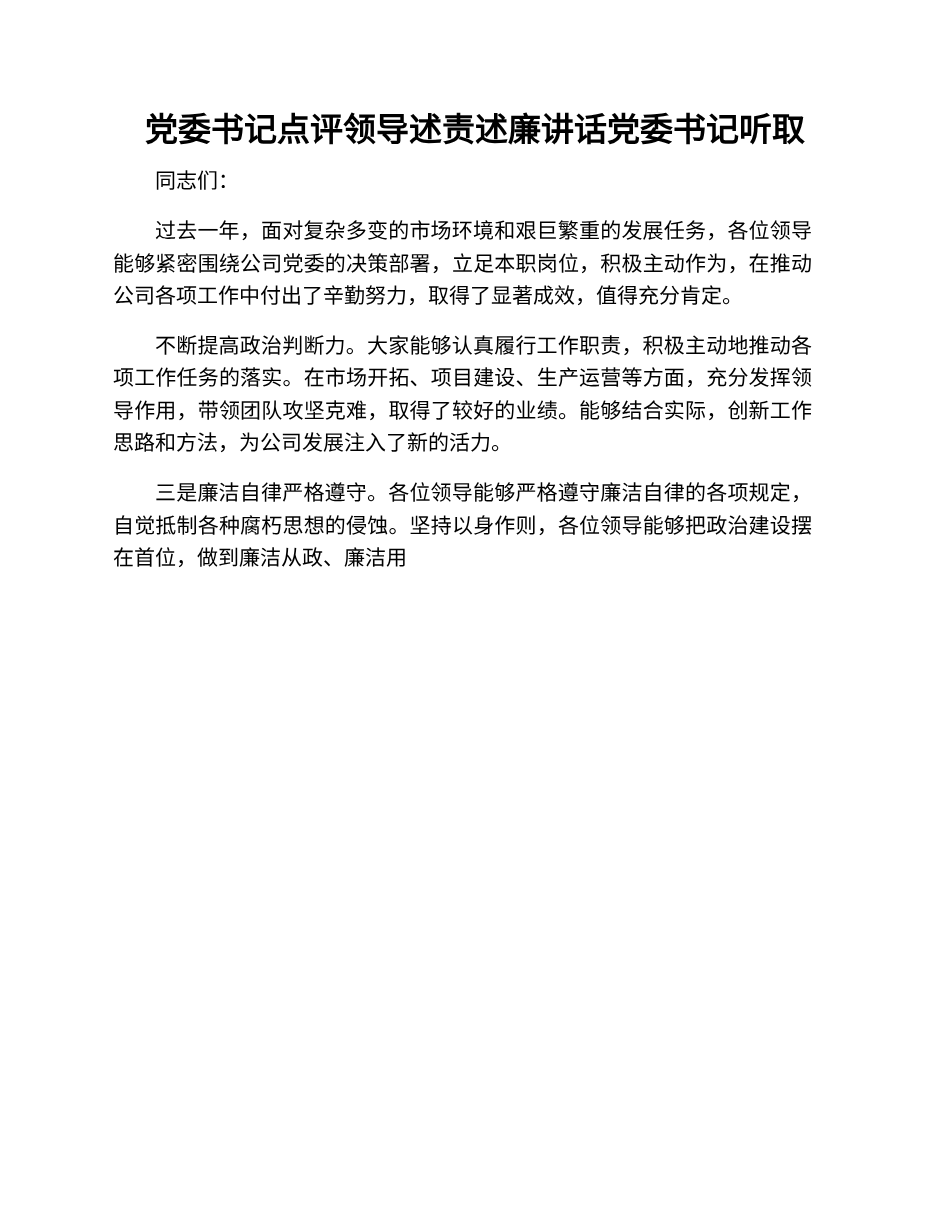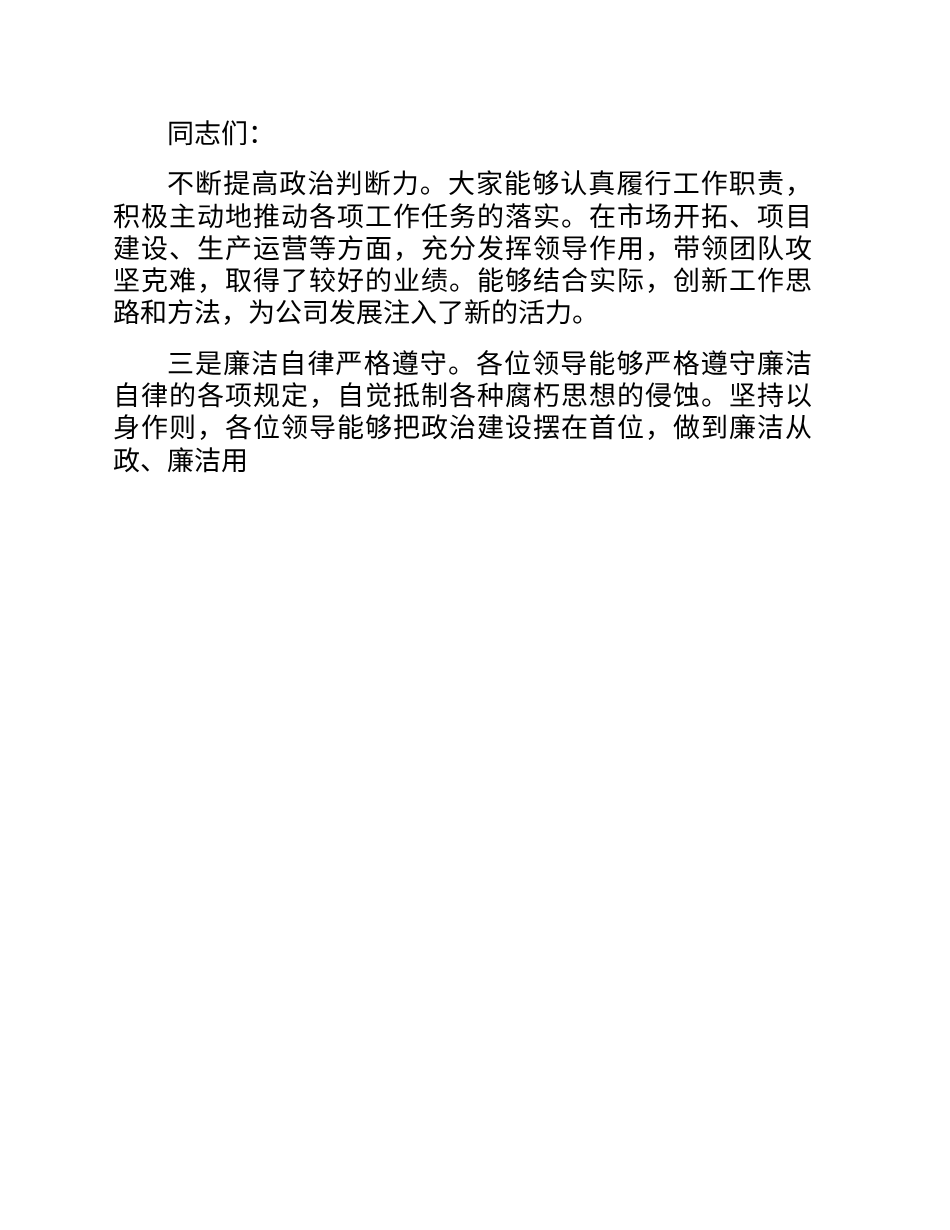--- a/index.html
+++ b/index.html
@@ -34,34 +34,36 @@
     white-space: nowrap;
   }
   .doc-column {
     width: 699px;
     margin-left: 113px;
   }
   .para {
     margin: 0 0 18px 0;
     font-family: "Liberation Serif", serif;
     font-weight: 400;
-    font-size: 27px;
+    font-size: 21px;
     line-height: 32.3px;
     text-align: justify;
     text-indent: 2em;
     color: #000000;
     word-break: break-all;
   }
 </style>
 </head>
 <body>
 
 <div class="page">
   <h1 class="doc-title">
+    <span class="title-line">党委书记点评领导述责述廉讲话党委书记听取</span>
   </h1>
   <div class="doc-column">
     <p class="para">同志们：</p>
     <div id="paragraphs">
+        <p class="para">过去一年，面对复杂多变的市场环境和艰巨繁重的发展任务，各位领导能够紧密围绕公司党委的决策部署，立足本职岗位，积极主动作为，在推动公司各项工作中付出了辛勤努力，取得了显著成效，值得充分肯定。</p>
         <p class="para">不断提高政治判断力。大家能够认真履行工作职责，积极主动地推动各项工作任务的落实。在市场开拓、项目建设、生产运营等方面，充分发挥领导作用，带领团队攻坚克难，取得了较好的业绩。能够结合实际，创新工作思路和方法，为公司发展注入了新的活力。</p>
         <p class="para">三是廉洁自律严格遵守。各位领导能够严格遵守廉洁自律的各项规定，自觉抵制各种腐朽思想的侵蚀。坚持以身作则，各位领导能够把政治建设摆在首位，做到廉洁从政、廉洁用</p>
       </div>
   </div>
 </div>
 
 </body></html>

